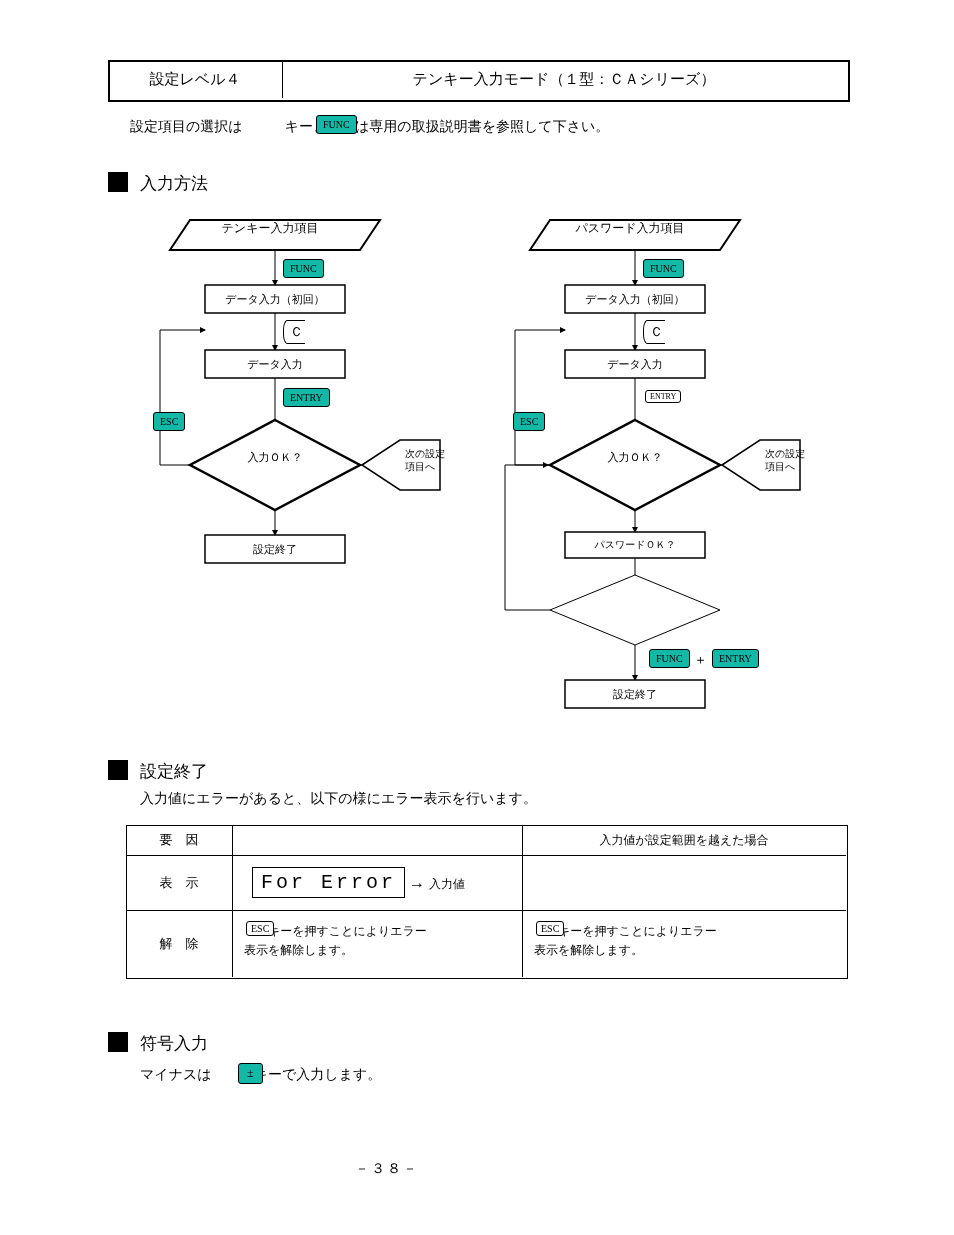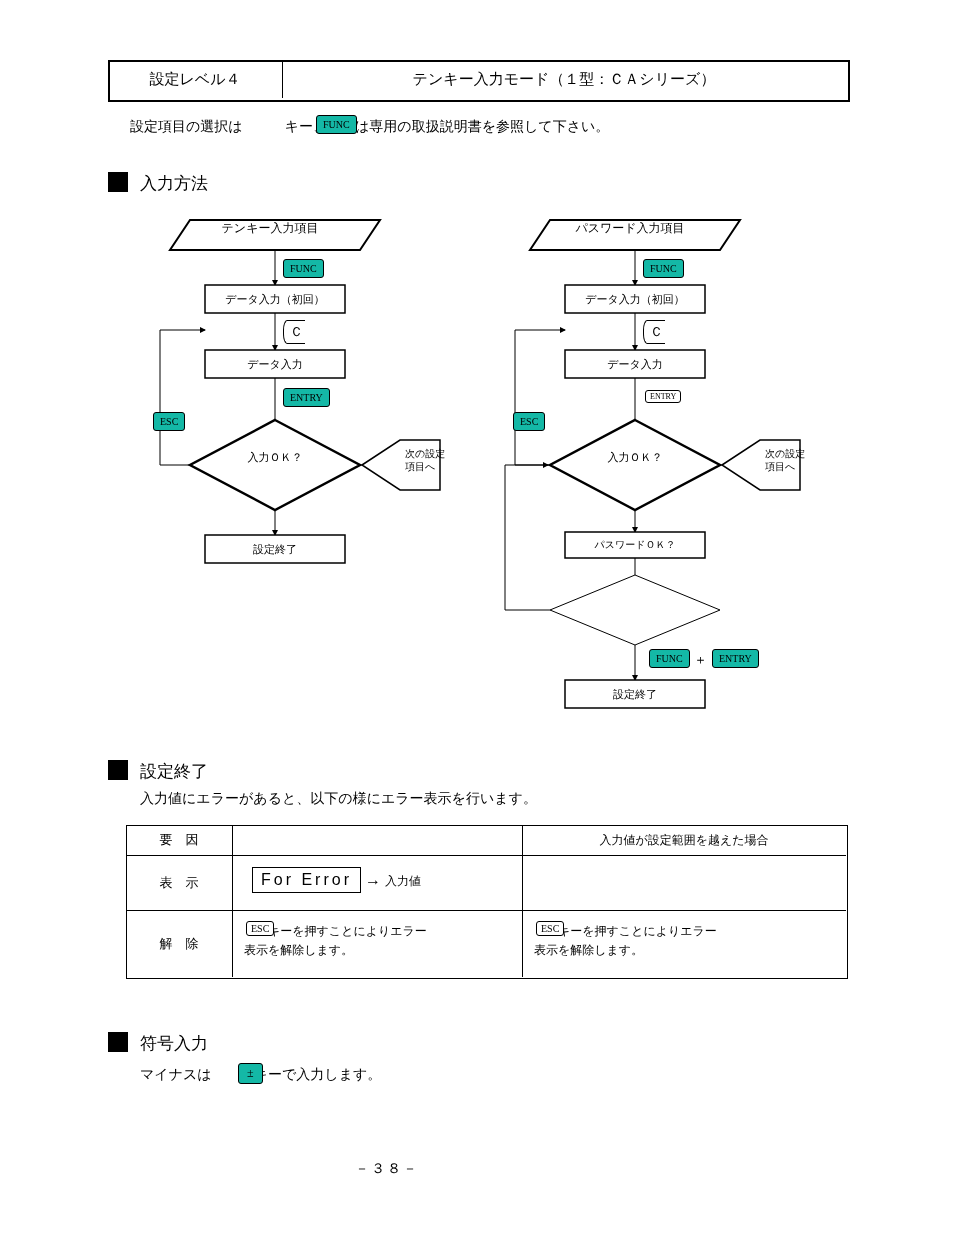--- a/index.html
+++ b/index.html
@@ -2,21 +2,21 @@
 <html><head>
 <meta charset="utf-8">
 <style>
   html,body{margin:0;padding:0;background:#fff;font-family:"MS Mincho","Hiragino Mincho ProN",serif;color:#000}
   .page{position:relative;width:954px;height:1235px;margin:0 auto}
   .abs{position:absolute}
   .thick{border:2.5px solid #000}
   .thin{border:1px solid #000}
   .ctr{display:flex;align-items:center;justify-content:center;text-align:left}
   .sq{width:20px;height:20px;background:#000}
-  .seg{font-family:Liberation Sans, sans-serif;letter-spacing:3px;font-size:16px}
+  .seg{font-family:Liberation Mono, monospace;letter-spacing:3px;font-size:20px}
   .arrow{font-size:16px}
   .lcd{border:1px solid #000;padding:3px 8px;display:inline-block}
   svg{overflow:visible}
   .key{border:1.5px solid #000;border-radius:3px;padding:1px 4px;font-size:10px;background:#fff}
   .keyR{border:1.5px solid #000;border-radius:3px;padding:3px 6px;font-size:10px;background:#14b8a6}
 </style>
 </head>
 <body>
 
 <div class="page">

